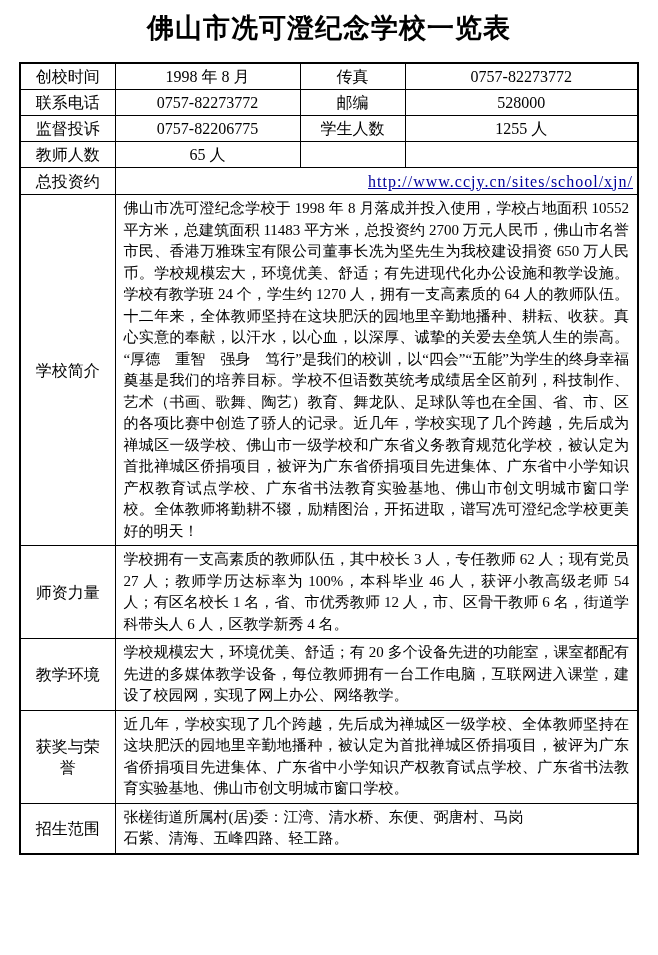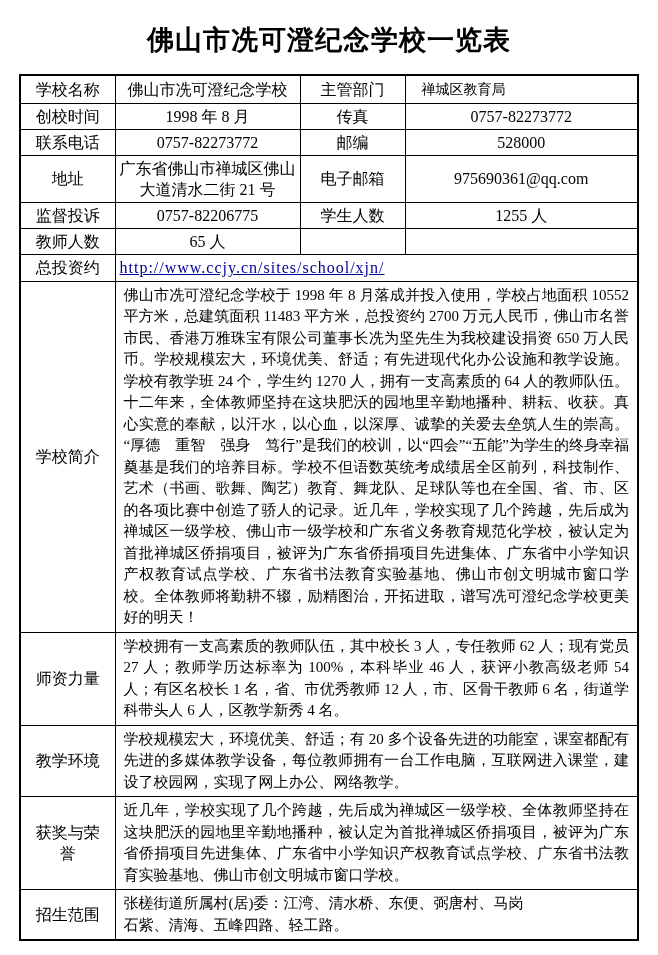--- a/index.html
+++ b/index.html
@@ -15,21 +15,21 @@
     min-height: 955px;
     box-sizing: border-box;
     padding-top: 6px;
   }
   .doc-title {
     font-family: Liberation Sans, sans-serif;
     font-weight: bold;
     font-size: 27px;
     letter-spacing: 1px;
     text-align: center;
-    margin: 16px 0 16px 0;
+    margin: 4px 0 16px 0;
     color: #000;
   }
   table.school-table {
     width: 618px;
     margin: 0 auto;
     border-collapse: collapse;
     table-layout: fixed;
     border: 2px solid #000;
   }
   .school-table th,
@@ -52,21 +52,21 @@
   }
   .school-table td.val-left-small {
     text-align: left;
     font-size: 14px;
     padding-left: 16px;
   }
   .school-table tr.r-std  { height: 23px; }
   .school-table tr.r-top  { height: 28px; }
   .school-table tr.r-addr { height: 44px; }
   .school-table td.link-cell {
-    text-align: left;
+    text-align: right;
     height: 22px;
   }
   .school-table a.site-link {
     color: #000099;
     text-decoration: underline;
     font-size: 16px;
     letter-spacing: 1px;
   }
   .school-table td.sec-text {
     text-align: justify;
@@ -88,48 +88,36 @@
 
   <table class="school-table">
     <colgroup>
       <col style="width:95px">
       <col style="width:185px">
       <col style="width:105px">
       <col style="width:233px">
     </colgroup>
     <tbody>
 
-      <tr class="r-top">
-        <th class="lbl">学校名称</th>
-        <td class="val">佛山市冼可澄纪念学校</td>
-        <th class="lbl">主管部门</th>
-        <td class="val val-left-small">禅城区教育局</td>
-      </tr>
 
 
       <tr class="r-std">
         <th class="lbl">创校时间</th>
         <td class="val">1998 年 8 月</td>
         <th class="lbl">传真</th>
         <td class="val">0757-82273772</td>
       </tr>
 
       <tr class="r-std">
         <th class="lbl">联系电话</th>
         <td class="val">0757-82273772</td>
         <th class="lbl">邮编</th>
         <td class="val">528000</td>
       </tr>
 
-      <tr class="r-addr">
-        <th class="lbl">地址</th>
-        <td class="val">广东省佛山市禅城区佛山大道清水二街 21 号</td>
-        <th class="lbl">电子邮箱</th>
-        <td class="val">975690361@qq.com</td>
-      </tr>
 
       <tr class="r-std">
         <th class="lbl">监督投诉</th>
         <td class="val">0757-82206775</td>
         <th class="lbl">学生人数</th>
         <td class="val">1255 人</td>
       </tr>
 
       <tr class="r-std">
         <th class="lbl">教师人数</th>

